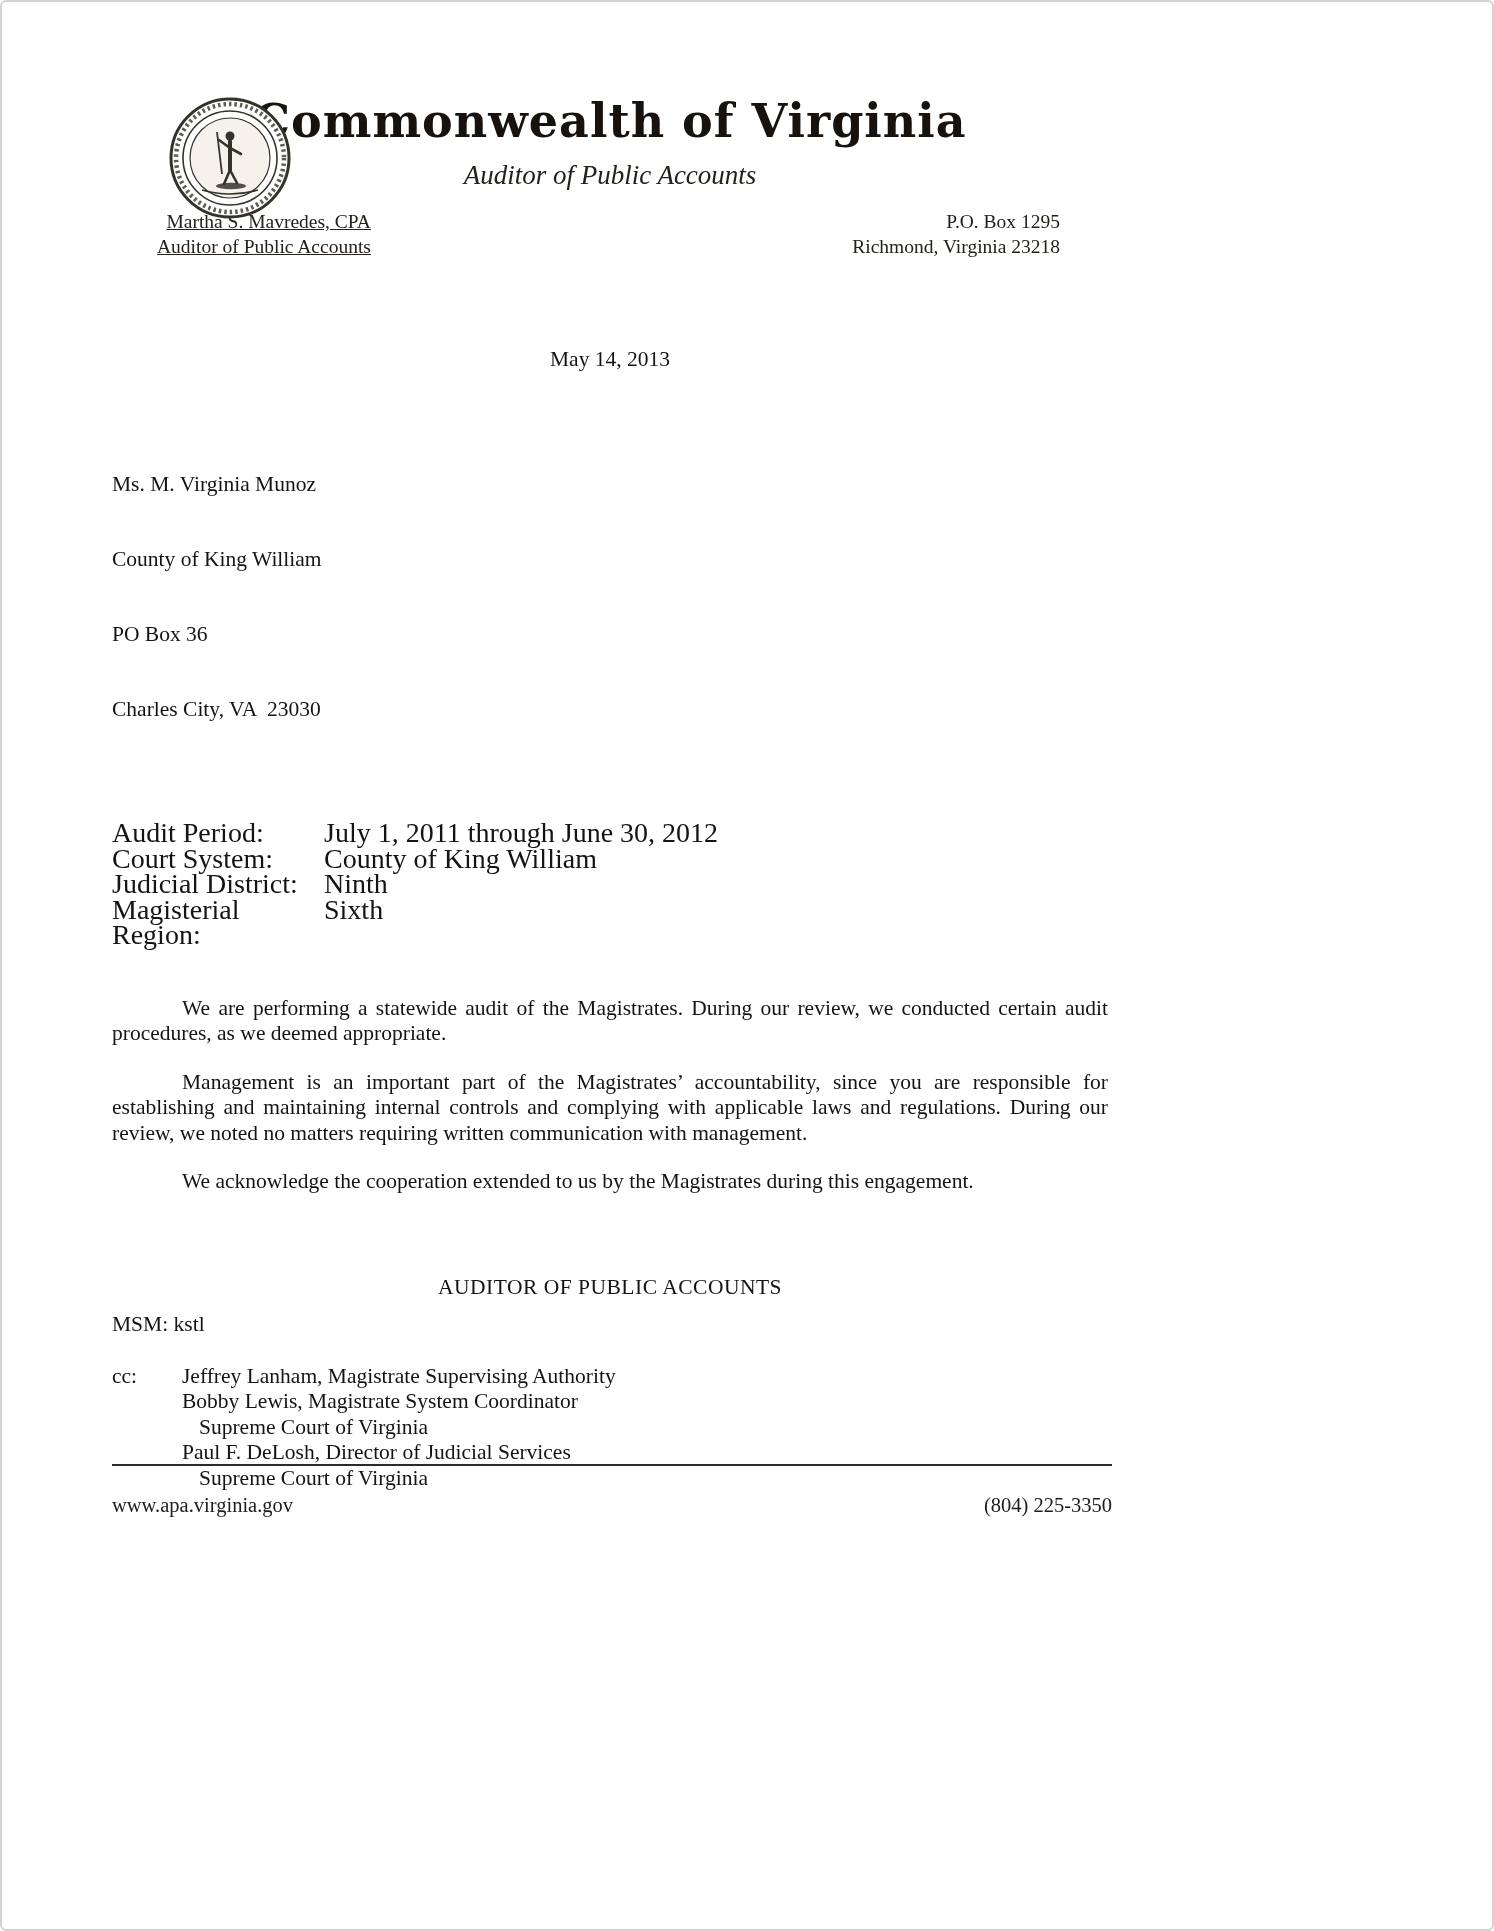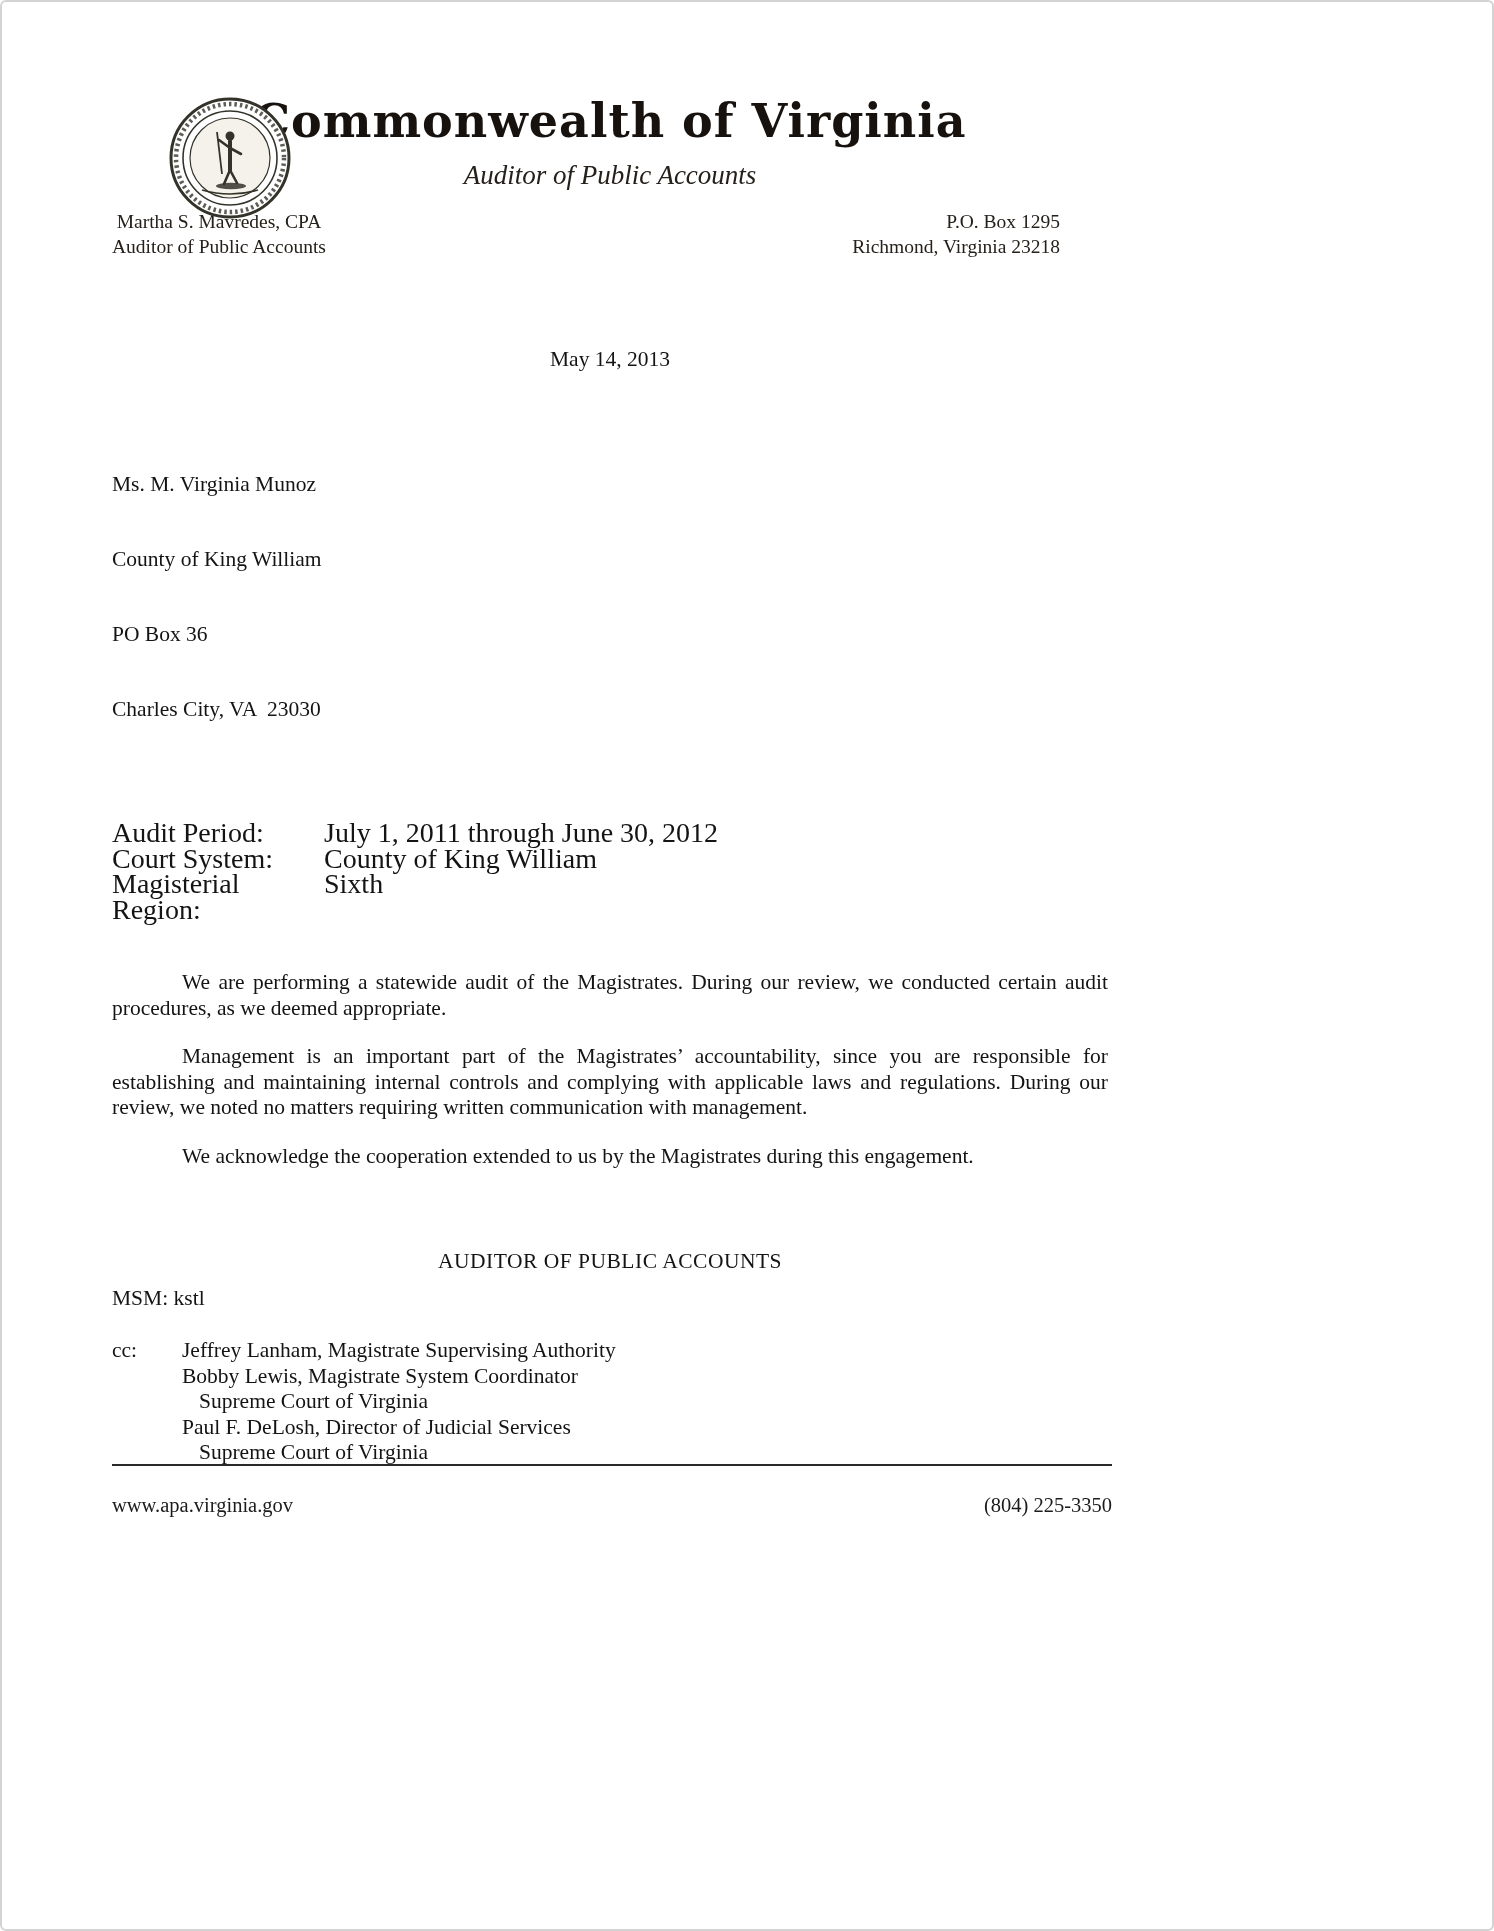--- a/index.html
+++ b/index.html
@@ -52,21 +52,21 @@
     color: #26201a;
   }
   .letterhead-row {
     display: flex;
     justify-content: space-between;
     margin-top: 18px;
     font-size: 19.5px;
     line-height: 25px;
     color: #26201a;
   }
-  .official { text-align: center; }
+  .official { margin-left: 45px; text-align: right; text-decoration: underline; }
   .address  { margin-right: 48px; text-align: right; }
 
   
   .date {
     text-align: center;
     margin-top: 88px;
     font-size: 21.5px;
   }
   .recipient {
     margin-top: 50px;
@@ -176,20 +176,24 @@
     <div class="info-block">
       <div class="info-row">
         <span class="info-label">Audit Period:</span>
         <span class="info-value">July 1, 2011 through June 30, 2012</span>
       </div>
       <div class="info-row">
         <span class="info-label">Court System:</span>
         <span class="info-value">County of King William</span>
       </div>
       <div class="info-row">
+        <span class="info-label">Judicial District:</span>
+        <span class="info-value">Ninth</span>
+      </div>
+      <div class="info-row">
         <span class="info-label">Magisterial Region:</span>
         <span class="info-value">Sixth</span>
       </div>
     </div>
 
     <div class="body-paragraphs">
       <p>We are performing a statewide audit of the Magistrates.  During our review, we conducted certain audit procedures, as we deemed appropriate.</p>
       <p>Management is an important part of the Magistrates’ accountability, since you are responsible for establishing and maintaining internal controls and complying with applicable laws and regulations.  During our review, we noted no matters requiring written communication with management.</p>
       <p>We acknowledge the cooperation extended to us by the Magistrates during this engagement.</p>
     </div>

